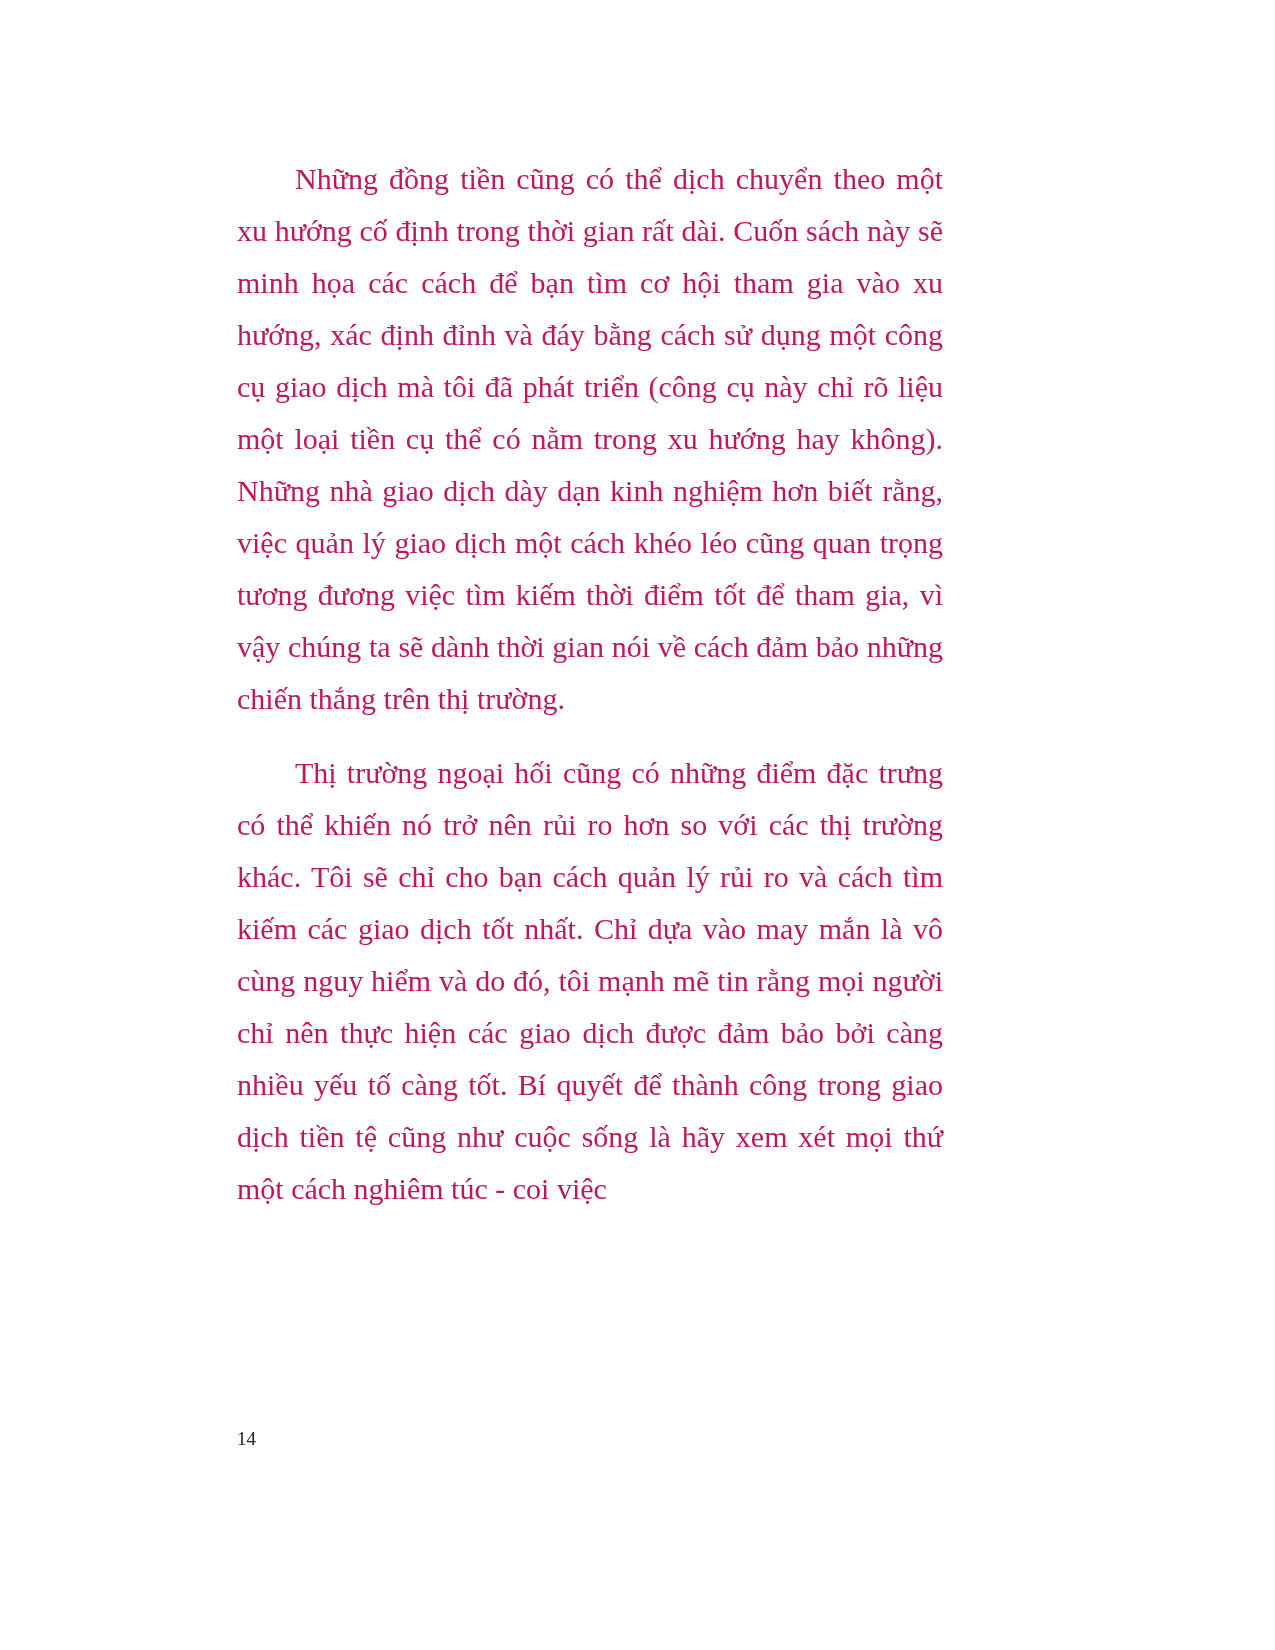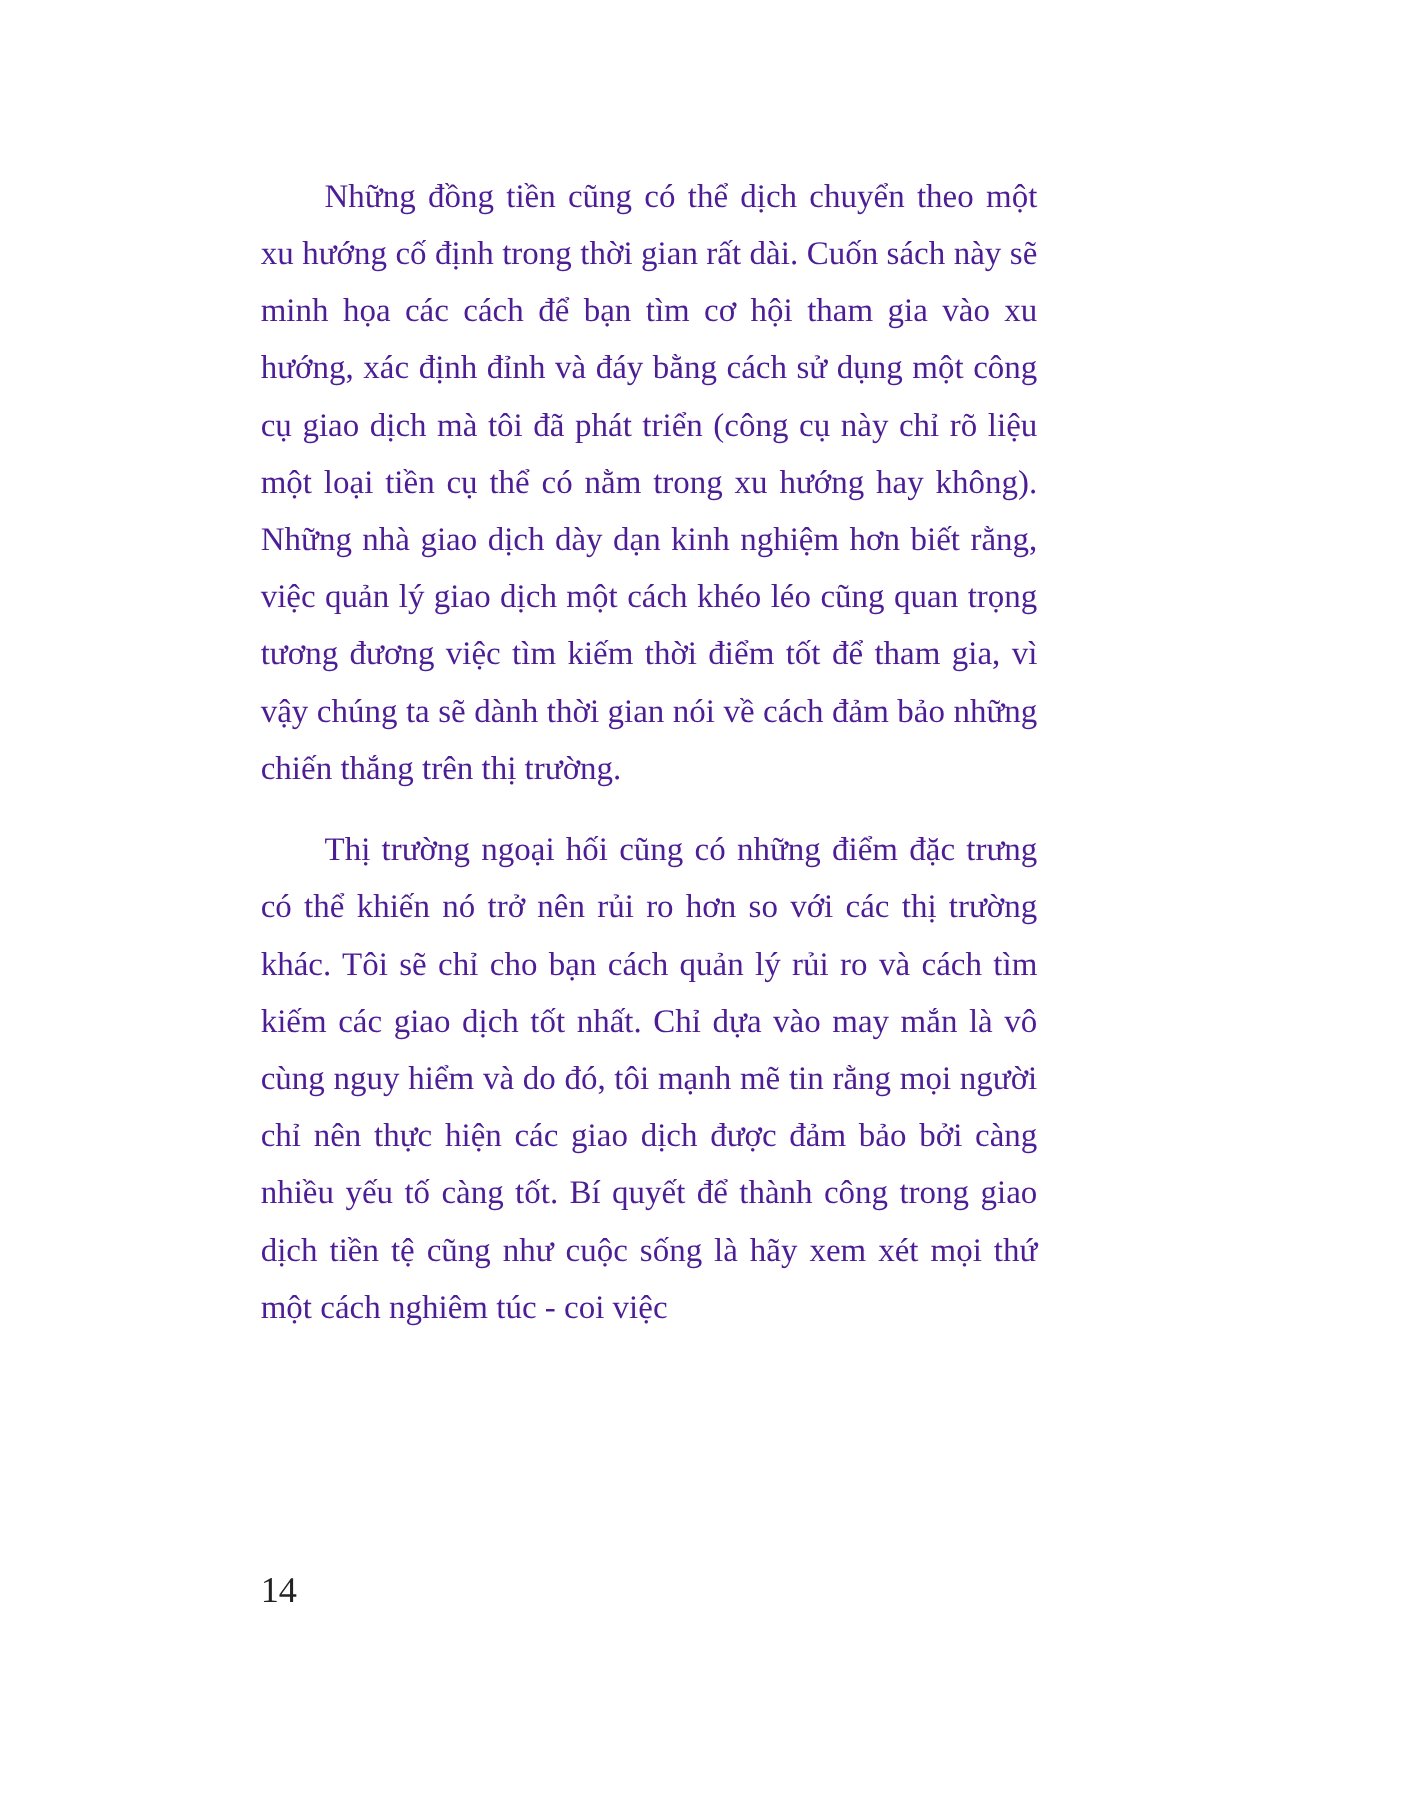--- a/index.html
+++ b/index.html
@@ -31,31 +31,31 @@
   .body-text {
     position: absolute;
     left: 237px;
     top: 153px;
     width: 706px;
   }
   .para {
     font-family: "Liberation Serif", "DejaVu Serif", serif;
     font-size: 30px;
     line-height: 52px;
-    color: #4c1d95;
+    color: #be185d;
     text-align: justify;
     text-indent: 58px;
     margin: 0 0 22px 0;
   }
   .page-number {
     position: absolute;
     left: 237px;
     top: 1428px;
     font-family: "Liberation Serif", "DejaVu Serif", serif;
-    font-size: 33px;
+    font-size: 19px;
     color: #222222;
   }
 </style>
 </head>
 <body>
 
 <div class="book-page">
 
 
   <div class="body-text">

